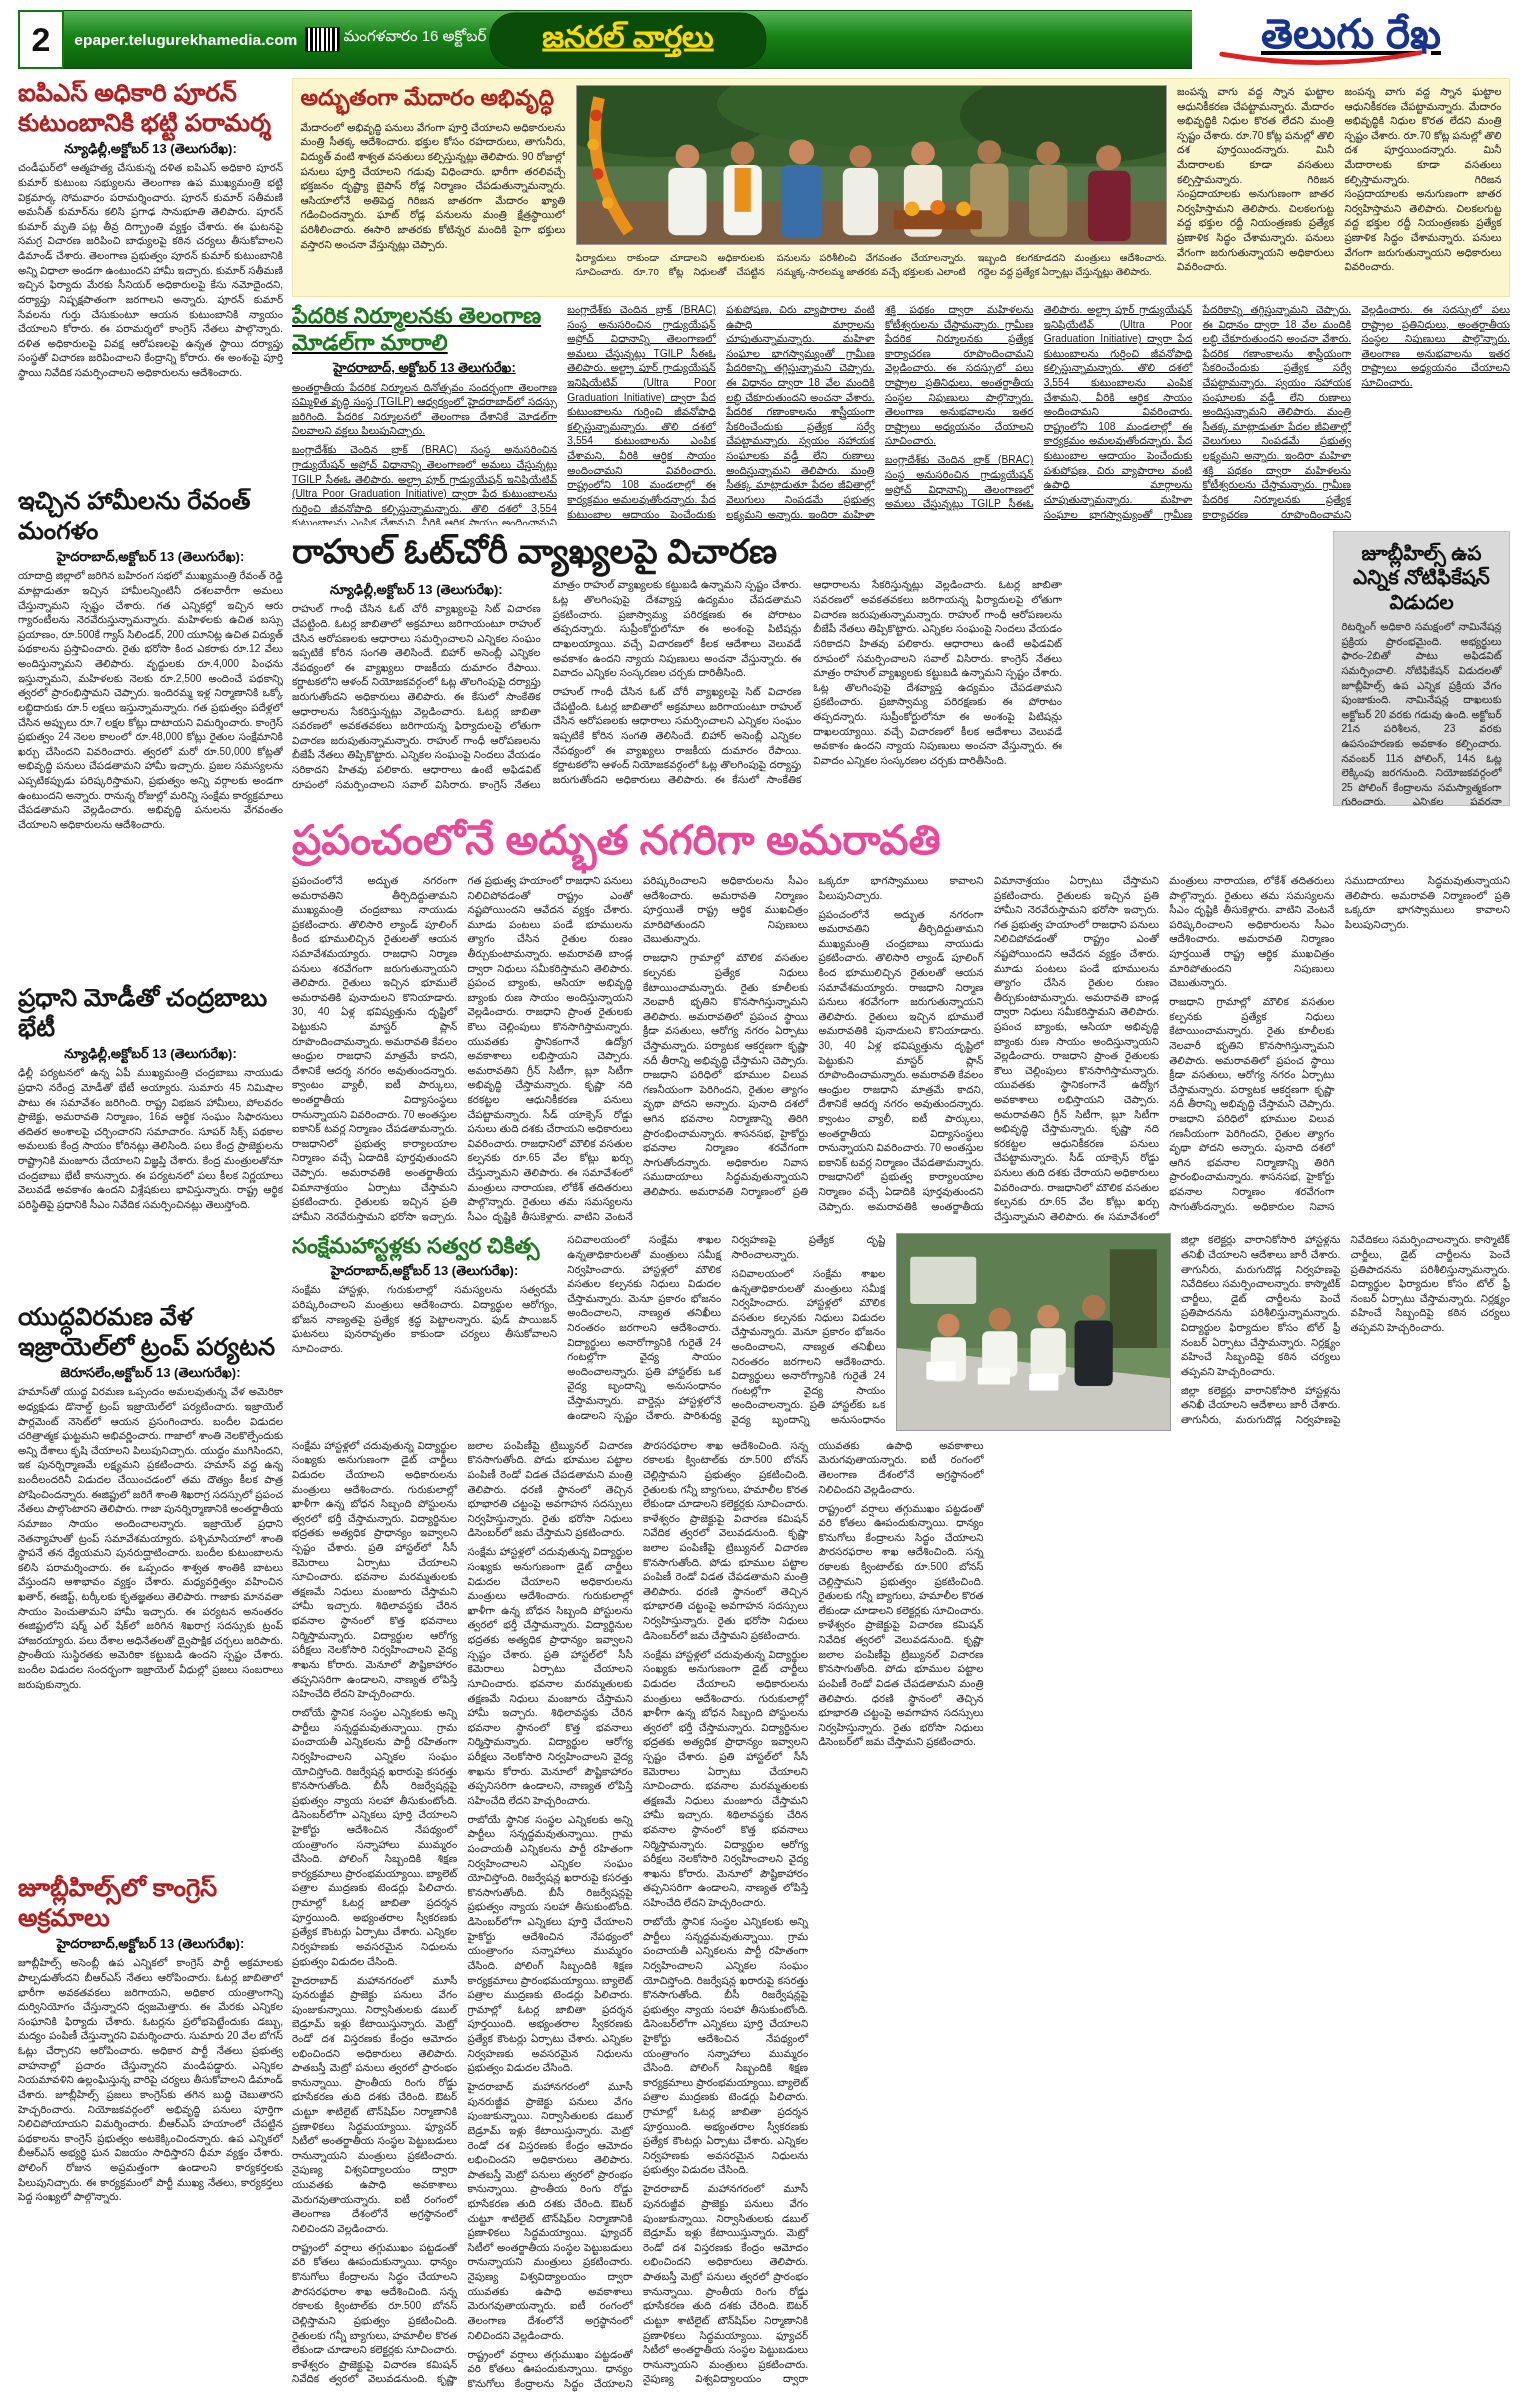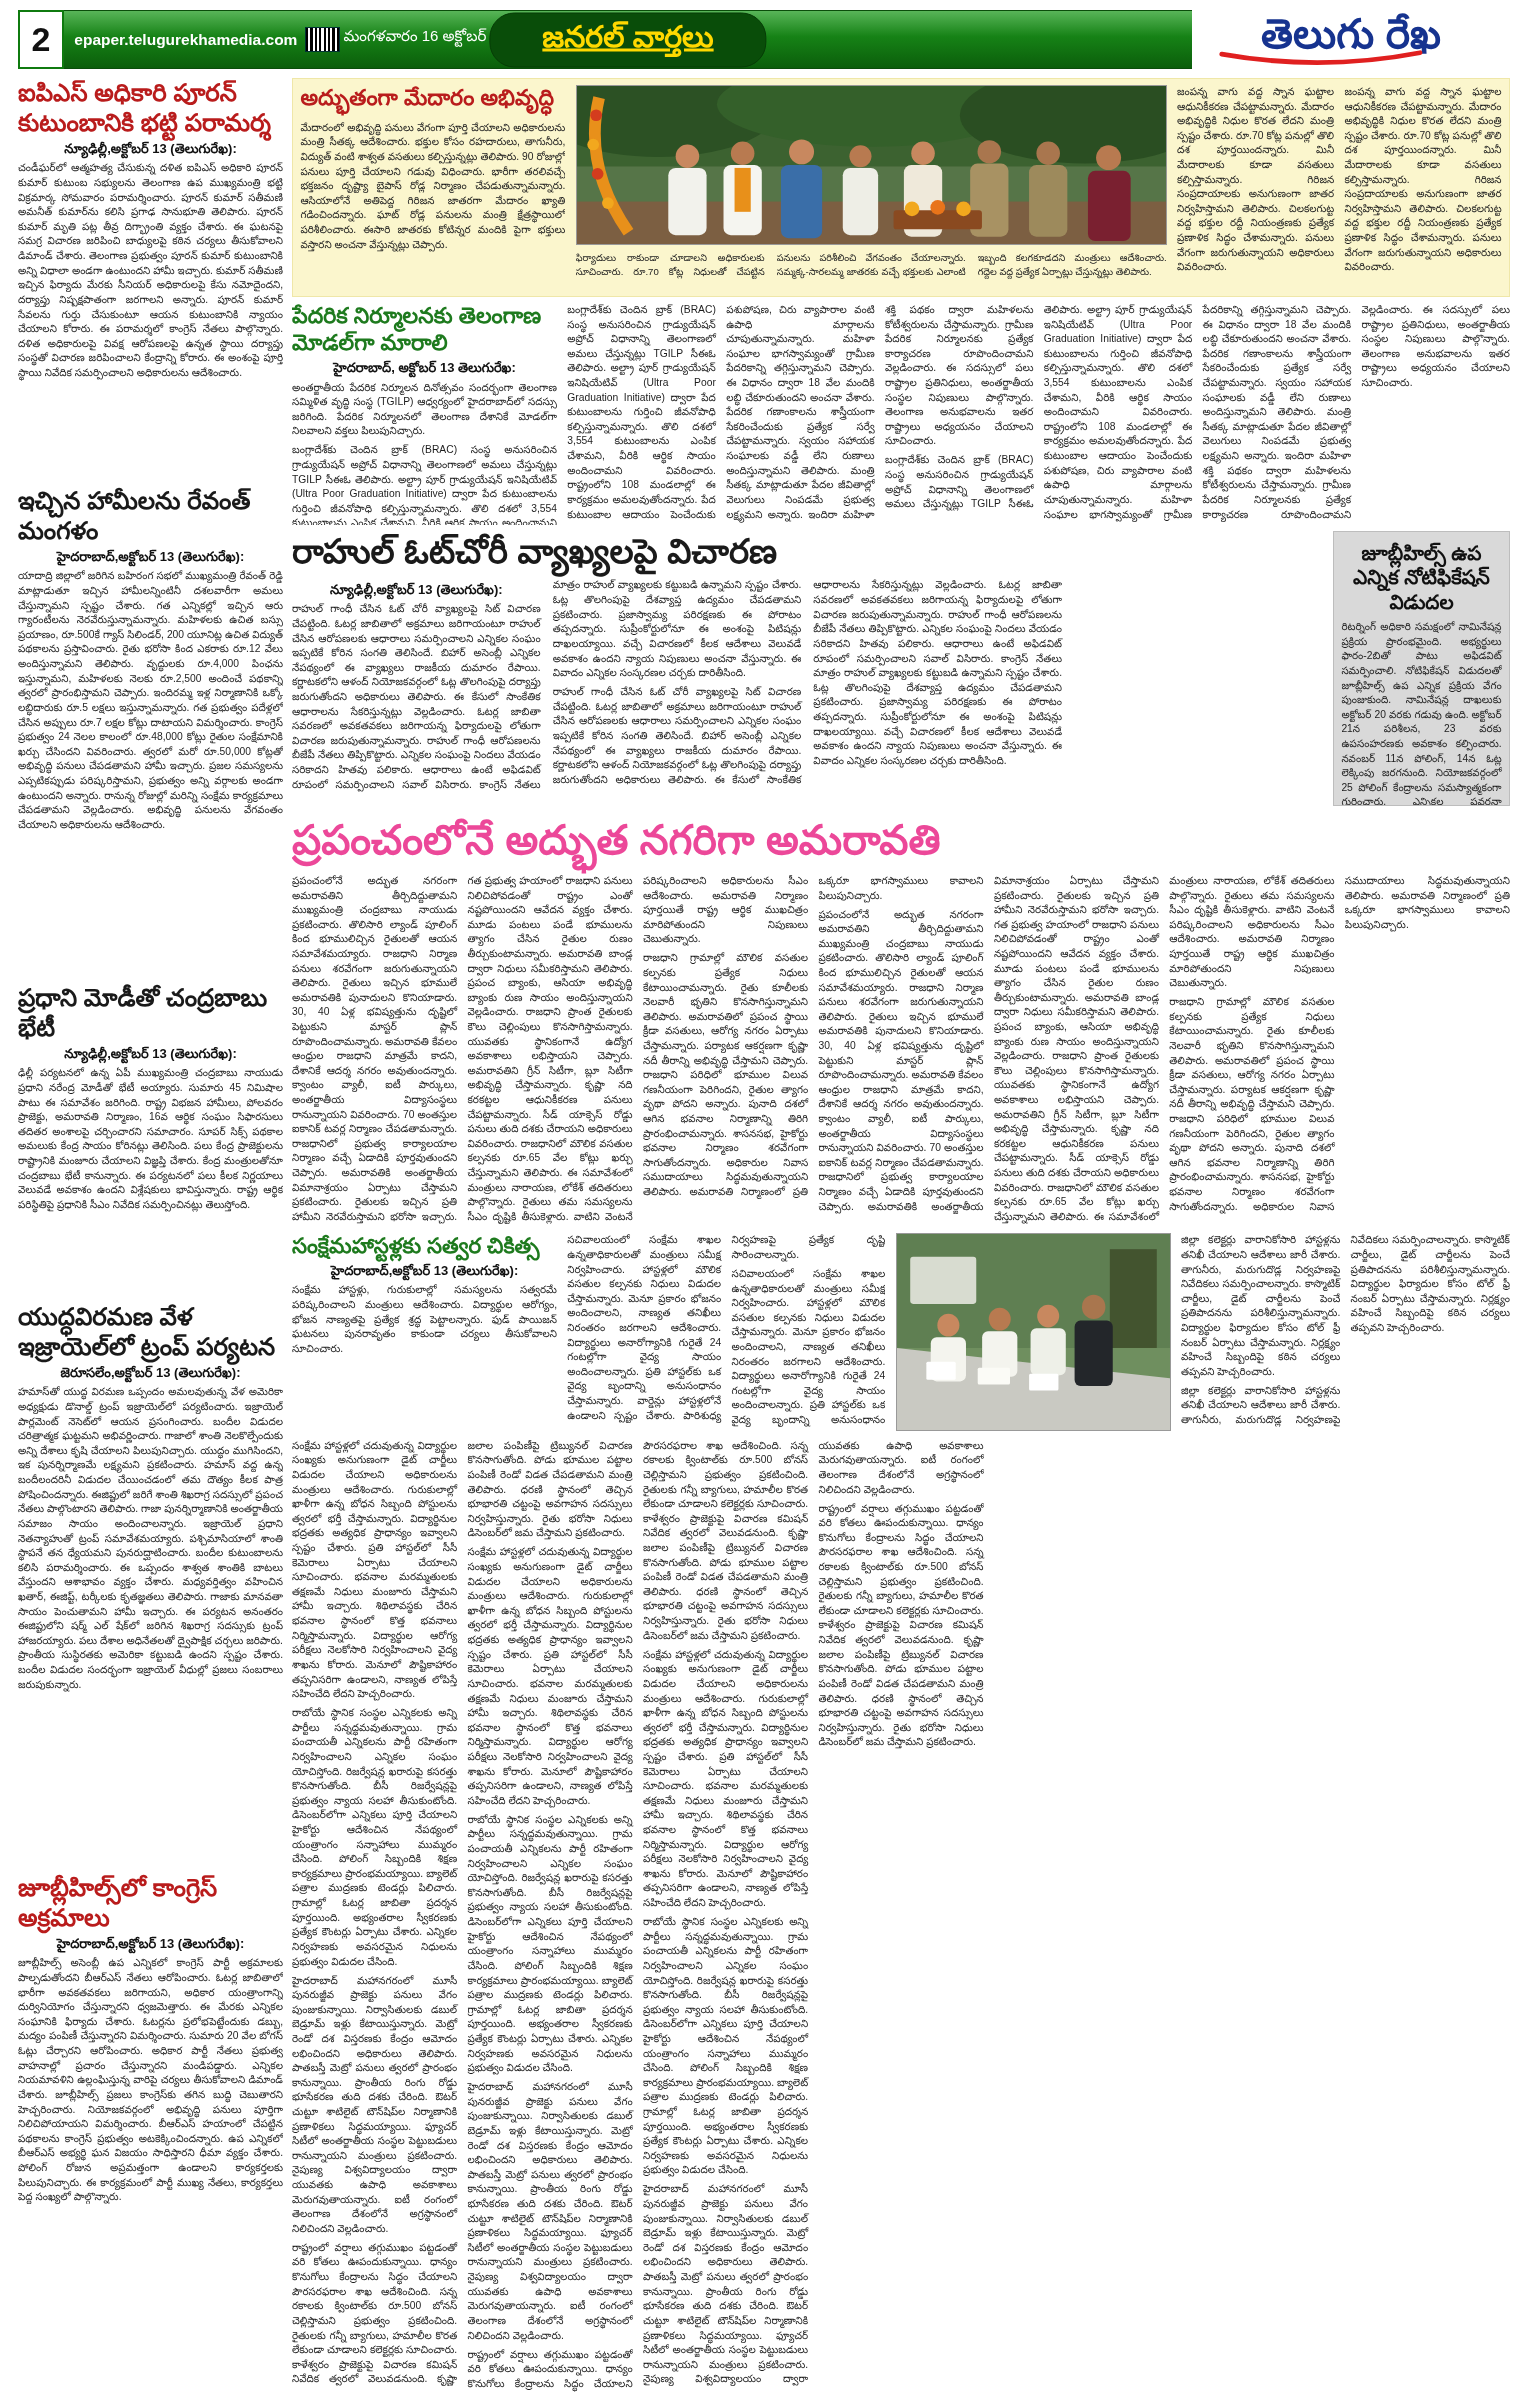--- a/index.html
+++ b/index.html
@@ -11,21 +11,21 @@
   .masthead { position:absolute; left:18px; top:10.3px; width:1492px; height:59px; display:flex; }
   .pageno-box { width:46px; height:100%; border:2.2px solid #0f7a0f; background:#fff; display:flex; align-items:center; justify-content:center; font-size:34px; font-weight:bold; color:#111; }
   .head-strip { flex:1; background:linear-gradient(180deg,#58b558 0%,#168216 45%,#0b5e0b 100%); border-top:1.5px solid #0a4d0a; border-bottom:1.5px solid #0a4d0a; display:flex; align-items:center; position:relative; padding-left:10.3px; }
   .head-left { display:flex; flex-direction:row; justify-content:center; gap:3.7px; }
   .site-line { display:flex; align-items:center; gap:7.4px; }
   .site-url { font-size:15.5px; font-weight:bold; color:#ffffff; }
   .barcode { width:35px; height:25px; background:repeating-linear-gradient(90deg,#000 0 2.2px,#fff 2.2px 4.4px); border:0.7px solid #033; }
   .date-text { font-size:15px; color:#ffffff; }
   .section-band { position:absolute; left:50%; top:50%; transform:translate(-50%,-50%); background:#094d09; border:1.5px solid #063c06; border-radius:25px; padding:6px 52px; }
   .section-title { font-size:30px; font-weight:bold; color:#ffd900; white-space:nowrap;text-decoration:underline; }
-  .brand-box { width:318px; height:100%; background:#fff; display:flex; align-items:center; justify-content:center; position:relative; }
+  .brand-box { width:318px; height:100%; background:#fff; display:flex; align-items:center; justify-content:center; position:relative;text-decoration:underline; }
   .brand-text { font-size:41px; font-weight:bold; color:#16338f; white-space:nowrap; }
   .brand-swoosh { position:absolute; left:27px; right:19px; bottom:3px; height:16.3px; }
 
   
   .content { position:absolute; left:18px; top:78px; width:1492px; height:2314px; display:flex; gap:9px; }
   .left-col { width:265px; display:flex; flex-direction:column; }
   .main-col { flex:1; display:flex; flex-direction:column; min-width:0; }
 
   
   .headline { font-weight:bold; line-height:1.22; }
@@ -46,21 +46,21 @@
   .yellow-box { background:#fbf6cd; border:0.7px solid #efe7a8; height:219px; padding:6px 7.4px; display:grid; grid-template-columns:265px 591px 1fr; grid-template-rows:160px 1fr; gap:6px 10.3px; overflow:hidden; }
   .medaram-left { grid-row:1/3; overflow:hidden; }
   .medaram-left .headline { font-size:22px; margin-bottom:9px; }
   .photo-frame { overflow:hidden; border:0.7px solid #999; background:#4c6b3c; }
   .photo1 { grid-column:2; grid-row:1; width:591px; height:160px; }
   .photo-frame svg { display:block; width:100%; height:100%; }
   .medaram-caption { grid-column:2; grid-row:2; column-count:3; column-gap:12px; column-fill:auto; overflow:hidden; font-size:9.6px; }
   .medaram-right { grid-column:3; grid-row:1/3; column-count:2; column-gap:10.3px; column-fill:auto; overflow:hidden; }
 
   
-  .row-b { display:flex; gap:10.3px; height:222px; margin-top:6px; overflow:hidden; }
+  .row-b { display:flex; gap:10.3px; height:222px; margin-top:6px; overflow:hidden;text-decoration:underline; }
   .pedarika-first { width:265px; overflow:hidden; }
   .pedarika-first .headline { font-size:22px; margin-bottom:3px; }
   .pedarika-rest { flex:1; column-count:6; column-gap:10.3px; column-fill:auto; overflow:hidden; min-width:0; }
 
   
   .row-c { display:flex; gap:10.3px; height:275px; margin-top:6px; overflow:hidden; }
   .rahul { flex:1; min-width:0; }
   .rahul .headline { font-size:34px; margin-bottom:6px; }
   .rahul-body { height:214px; column-count:4; column-gap:12px; column-fill:auto; overflow:hidden; }
   .gray-box { width:177px; background:#d9d9d9; border:0.7px solid #bdbdbd; padding:9px 7.4px; overflow:hidden; }

